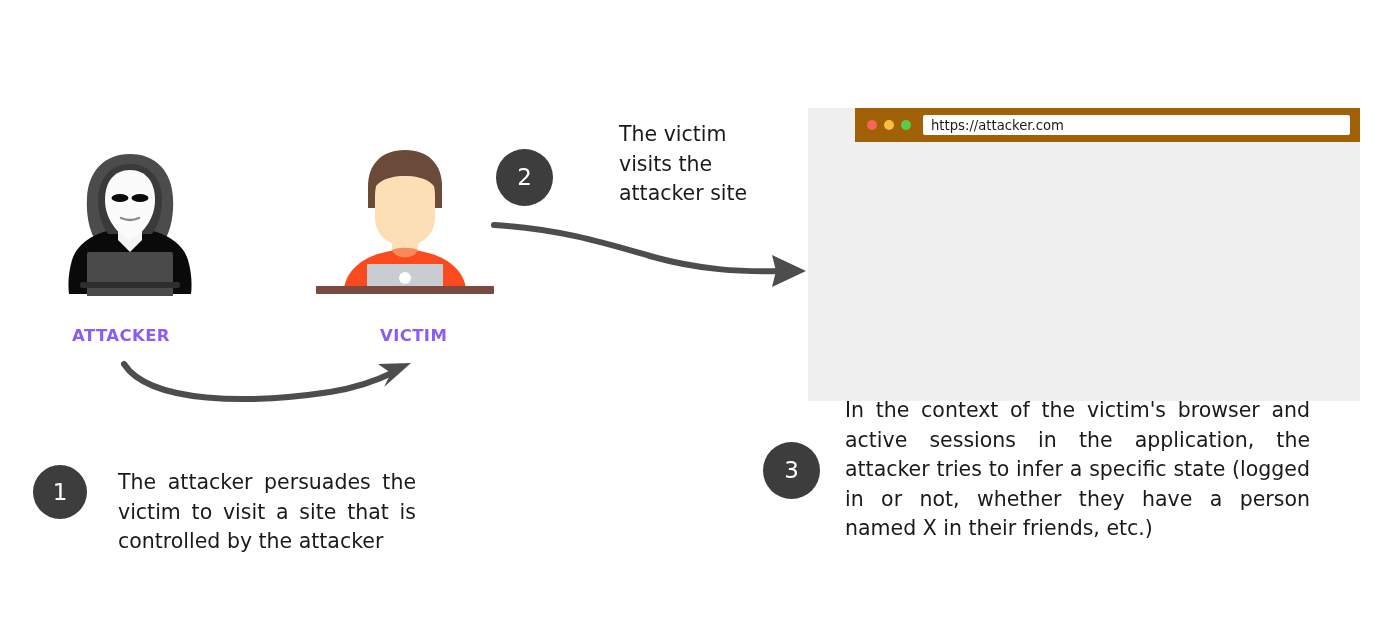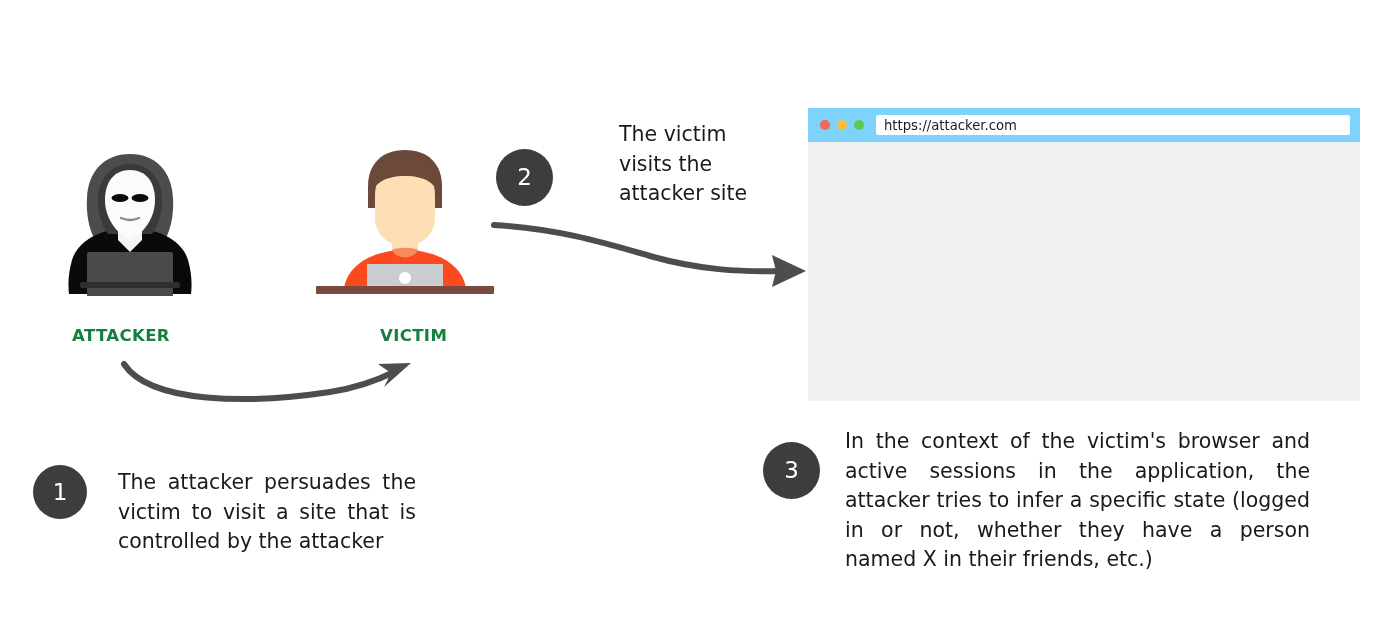--- a/index.html
+++ b/index.html
@@ -19,21 +19,21 @@
     background: #ffffff;
     overflow: hidden;
   }
 
   
   .actor-label {
     position: absolute;
     font-weight: bold;
     font-size: 16.5px;
     letter-spacing: 0.4px;
-    color: #15803d;
+    color: #8b5cf6;
     white-space: nowrap;
   }
   #attacker-label { left: 72px; top: 326px; }
   #victim-label   { left: 380px; top: 326px; }
 
   .figure { position: absolute; }
 
   
   .step-badge {
     position: absolute;
@@ -54,45 +54,46 @@
     color: #1a1a1a;
     font-size: 20.5px;
     line-height: 29.5px;
     text-align: justify;
     text-justify: inter-word;
   }
   .step-text.ragged { text-align: left; }
 
   #step1-text { left: 118px; top: 468px; width: 298px; }
   #step2-text { left: 583px; top: 120px; width: 160px; margin-left: 36px; }
-  #step3-text { left: 845px; top: 427px; width: 465px; }
+  #step3-text { left: 845px; top: 396px; width: 465px; }
 
   #step1-badge { left: 33px;  top: 465px; width: 54px; height: 54px; }
   #step2-badge { left: 496px; top: 149px; width: 57px; height: 57px; }
   #step3-badge { left: 763px; top: 442px; width: 57px; height: 57px; }
 
   
   #browser-window {
     position: absolute;
     left: 808px;
     top: 108px;
     width: 552px;
     height: 293px;
     background: #efefef;
     display: flex;
     flex-direction: column;
   }
   #browser-titlebar {
     height: 34px;
-    background: #7dd3fc;
+    background: #a16207;
     display: flex;
     align-items: center;
     padding: 0 10px 0 12px;
     box-sizing: border-box;
     flex: 0 0 auto;
+    margin-left: 47px;
   }
   .traffic-dots {
     display: flex;
     align-items: center;
     gap: 7px;
     margin-right: 12px;
   }
   .dot { width: 10px; height: 10px; border-radius: 50%; }
   #dot-close    { background: #f9655b; }
   #dot-minimize { background: #f9bd3f; }

